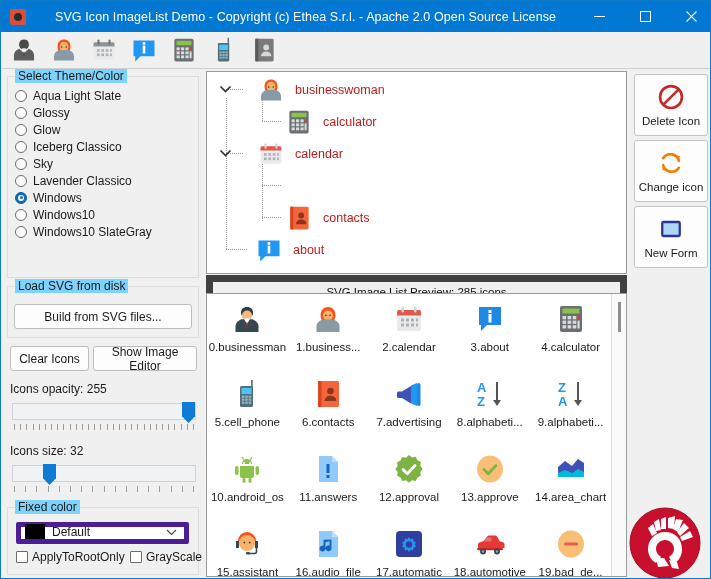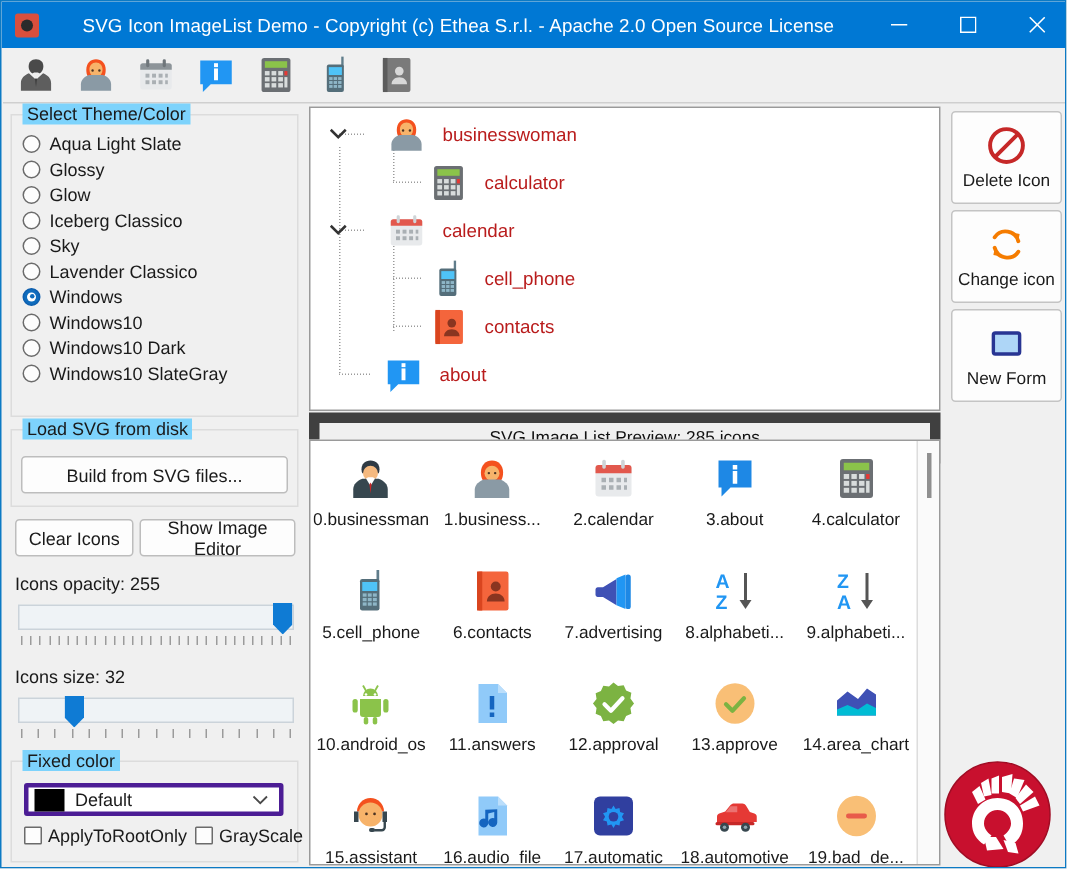--- a/index.html
+++ b/index.html
@@ -51,22 +51,22 @@
        box-sizing:border-box;}
 
   .lbl{font-size:12px;color:#1a1a1a;white-space:nowrap;}
 
   .track{position:absolute;height:17px;background:#eff3f6;border:1px solid #cbd3da;box-sizing:border-box;}
   .thumb{position:absolute;width:13px;height:21px;background:#0f7bd4;
          clip-path:polygon(0 0,100% 0,100% 68%,50% 100%,0 68%);}
   .ticks{position:absolute;height:6px;display:flex;justify-content:space-between;}
   .ticks i{display:block;width:1px;height:6px;background:#9b9b9b;}
 
-  .combo{position:absolute;background:#fff;border:3px solid #4c1d95;border-radius:2px;
-         display:flex;align-items:center;box-sizing:border-box;}
+  .combo{position:absolute;background:#fff;border:5px solid #4c1d95;border-radius:2px;
+         display:flex;align-items:flex-end;box-sizing:border-box;}
   .swatch{width:20px;height:15px;background:#000;margin-left:4px;margin-right:7px;flex:none;}
   .combo-txt{font-size:12px;}
   .chev{margin-left:auto;margin-right:7px;color:#4a4a4a;}
 
   .cb-row{position:absolute;display:flex;align-items:center;}
   .cbox{width:12px;height:12px;border:1px solid #6b6b6b;background:#fdfdfd;box-sizing:border-box;
         margin-right:4px;flex:none;border-radius:1px;}
 
   
   .treepanel{position:absolute;left:205px;top:70px;width:421px;height:203px;background:#fff;
@@ -255,24 +255,20 @@
         <div class="radio-row">
             <span class="radio on"></span>
             <span class="radio-lbl">Windows</span>
           </div>
         <div class="radio-row">
             <span class="radio"></span>
             <span class="radio-lbl">Windows10</span>
           </div>
         <div class="radio-row">
             <span class="radio"></span>
-            <span class="radio-lbl">Windows10 Dark</span>
-          </div>
-        <div class="radio-row">
-            <span class="radio"></span>
             <span class="radio-lbl">Windows10 SlateGray</span>
           </div>
       </div>
     </div>
 
     <div class="groupbox" style="left:5px;top:216px;width:190px;height:50px;">
       <div class="gb-title">Load SVG from disk</div>
       <button class="btn" style="position:absolute;left:6px;top:17px;width:178px;height:25px;">Build from SVG files...</button>
     </div>
 
@@ -438,42 +434,20 @@
               <rect x="8" y="20" width="3" height="3"></rect>
               <rect x="13" y="20" width="3" height="3"></rect>
               <rect x="18" y="20" width="3" height="3"></rect>
               <rect x="23" y="20" width="2" height="3"></rect>
             </g>
         </svg>
       </span>
       <span class="tlabel">calendar</span>
     </div>
 
-    <div class="tnode" style="left:48px;top:98px;">
-      <span style="width:28px"></span>
-      <span style="width:32px;height:32px;display:inline-flex;align-items:center;justify-content:center;">
-        <svg width="28" height="28" viewBox="0 0 32 32">
-          <rect x="20" y="2" width="1.8" height="8" fill="#607d8b"></rect>
-          <rect x="9" y="8" width="13" height="21" rx="1.5" fill="#546e7a"></rect>
-          <rect x="10.5" y="10" width="10" height="6" fill="#4fc3f7"></rect>
-          <g fill="#8eb6c7">
-              <rect x="10.8" y="17.6" width="2.6" height="2.2"></rect>
-              <rect x="14.2" y="17.6" width="2.6" height="2.2"></rect>
-              <rect x="17.6" y="17.6" width="2.6" height="2.2"></rect>
-              <rect x="10.8" y="20.6" width="2.6" height="2.2"></rect>
-              <rect x="14.2" y="20.6" width="2.6" height="2.2"></rect>
-              <rect x="17.6" y="20.6" width="2.6" height="2.2"></rect>
-              <rect x="10.8" y="23.6" width="2.6" height="2.2"></rect>
-              <rect x="14.2" y="23.6" width="2.6" height="2.2"></rect>
-              <rect x="17.6" y="23.6" width="2.6" height="2.2"></rect>
-            </g>
-        </svg>
-      </span>
-      <span class="tlabel">cell_phone</span>
-    </div>
 
     <div class="tnode" style="left:48px;top:130px;">
       <span style="width:28px"></span>
       <span style="width:32px;height:32px;display:inline-flex;align-items:center;justify-content:center;">
         <svg width="28" height="28" viewBox="0 0 32 32">
           <rect x="6" y="3" width="21" height="26" rx="1.5" fill="#f4653c"></rect>
           <rect x="6" y="3" width="3.5" height="26" fill="#d9451f"></rect>
           <circle cx="18.5" cy="13" r="3.3" fill="#8a3520"></circle>
           <path d="M12.6 23c0-3.2 2.6-5.3 5.9-5.3s5.9 2.1 5.9 5.3z" fill="#8a3520"></path>
         </svg>

